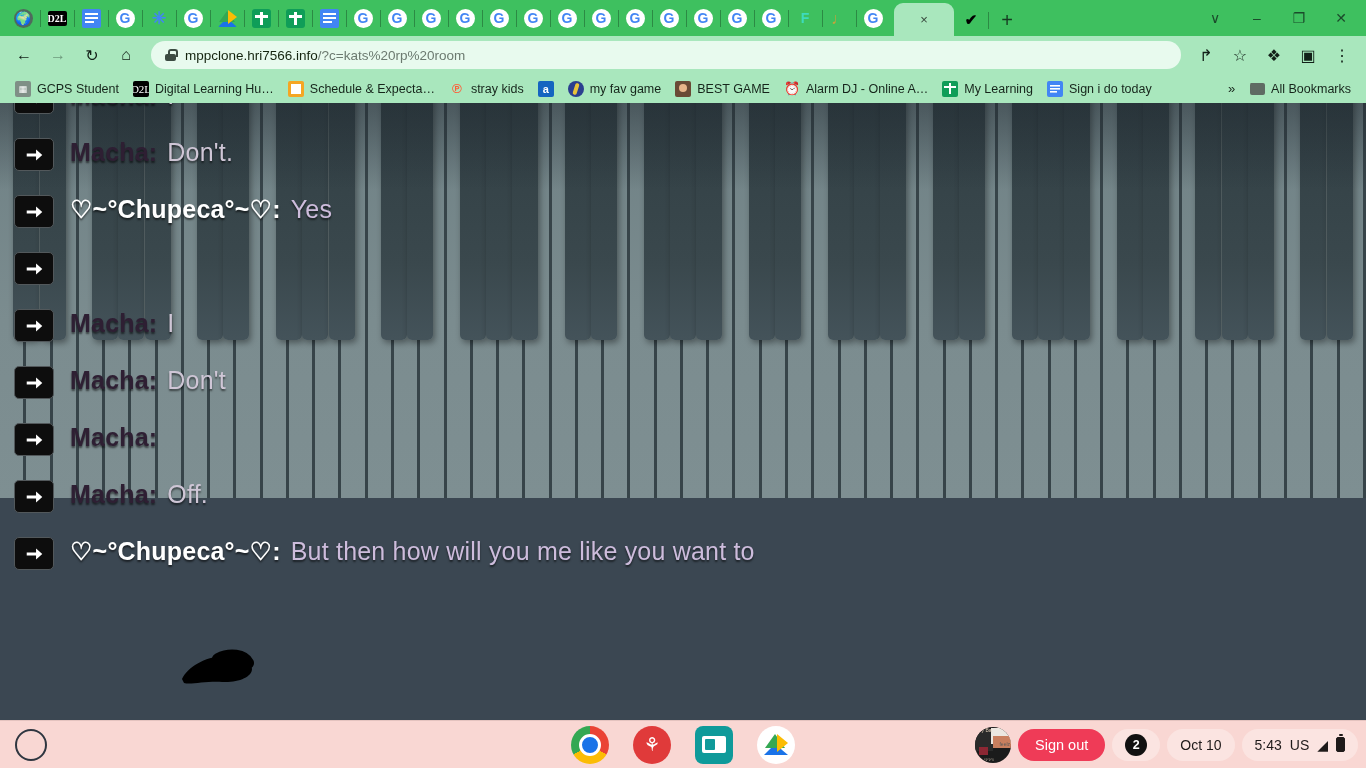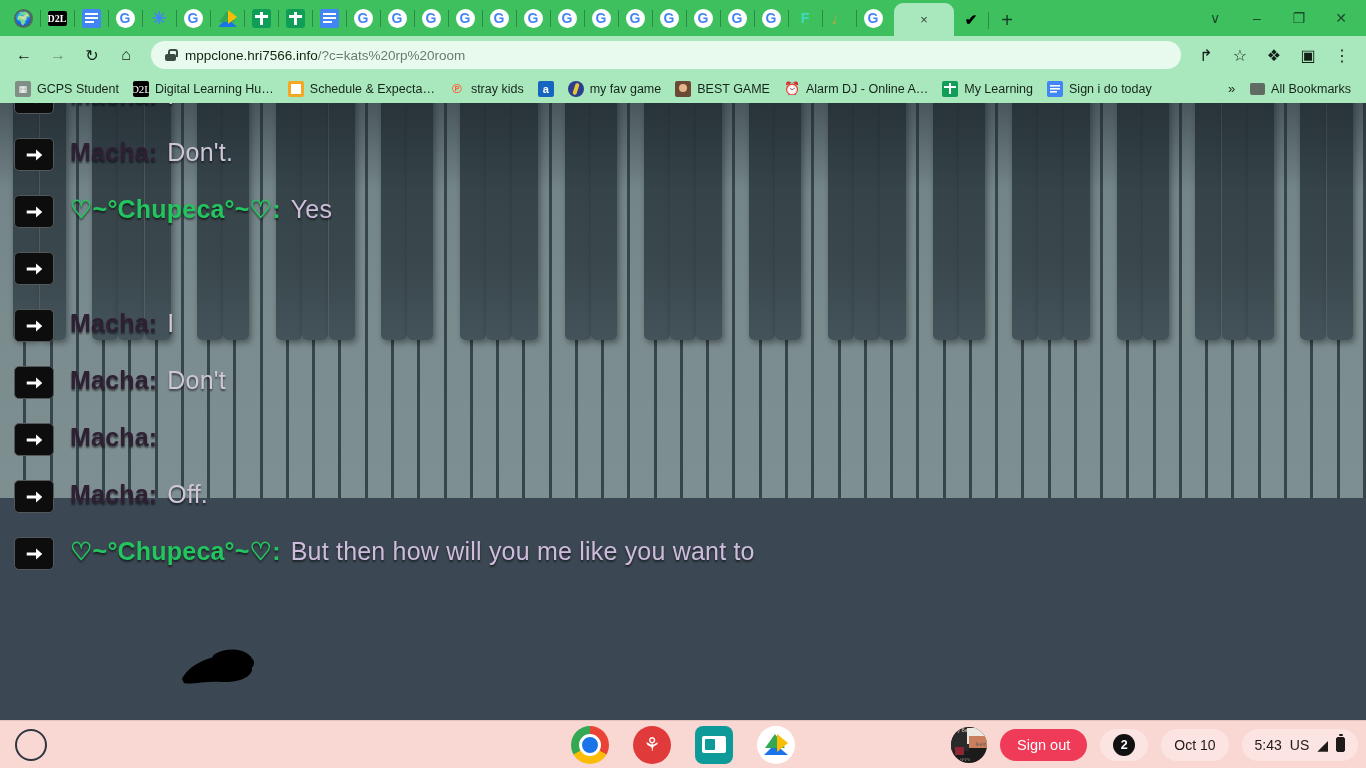--- a/index.html
+++ b/index.html
@@ -141,21 +141,21 @@
   .msg { display:flex; align-items:flex-start; gap:16px; padding-left:14px; height:57px; }
   .arrowbtn {
     width:40px; height:33px; background:#0d0d0d; border:1px solid #52585b;
     border-radius:5px; display:flex; align-items:center; justify-content:center; flex:none;
   }
   .arrowbtn svg { width:19px; height:14px; fill:#fff; }
   .mtext { font-size:25px; white-space:nowrap; letter-spacing:.2px;
            text-shadow:0 2px 2px rgba(0,0,0,.55); }
   .nick { font-weight:700; }
   .nick-macha { color:#2e1f33; }
-  .nick-chup  { color:#22c55e; }
+  .nick-chup  { color:#ffffff; }
   .body-macha { color:#cfc6d6; font-weight:400; }
   .body-chup  { color:#cdbcdc; font-weight:400; }
   .sep { display:inline-block; width:10px; }
 
   .scribble { position:absolute; pointer-events:none; }
 
   
   .shelf {
     position:absolute; left:0; bottom:0; width:1366px; height:48px; background:#f9d7d3;
     display:flex; align-items:center; padding:0 8px; border-top:1px solid #e4c3bf;
@@ -177,21 +177,21 @@
      background:#fff;border-radius:2px;}
   .app-teal::before{content:"";position:absolute;z-index:2;left:10px;top:13px;width:10px;height:11px;
      background:#0f9a9a;border-radius:1px;}
   .app-drive { background:#fff; }
   .app-drive .dv { position:relative; width:24px; height:21px; }
   .app-drive i{position:absolute;display:block;}
   .app-drive .d1{left:0;bottom:0;width:0;height:0;border-left:11px solid transparent;border-right:13px solid transparent;border-bottom:11px solid #1a73e8;}
   .app-drive .d2{left:1px;top:0;width:0;height:0;border-left:10px solid transparent;border-right:10px solid transparent;border-bottom:14px solid #34a853;}
   .app-drive .d3{right:0;bottom:3px;width:0;height:0;border-top:9px solid transparent;border-bottom:9px solid transparent;border-left:11px solid #fbbc04;}
 
-  .tray { margin-left:auto; display:flex; align-items:center; gap:13px;justify-content:center; }
+  .tray { margin-left:auto; display:flex; align-items:center; gap:7px;justify-content:center; }
   .avatar { width:36px;height:36px;border-radius:50%;overflow:hidden;position:relative;
             background:#1b1b1b; }
   .avatar .a1{position:absolute;left:0;top:2px;width:18px;height:22px;background:#2a2a2a;}
   .avatar .a2{position:absolute;right:0;top:1px;width:20px;height:16px;background:#ece7e0;}
   .avatar .a3{position:absolute;right:0;top:9px;width:18px;height:12px;background:#c97f5e;}
   .avatar .a4{position:absolute;left:4px;bottom:8px;width:9px;height:8px;background:#8c2733;}
   .avatar .at{position:absolute;left:1px;top:1px;font-size:5px;color:#d8c6b0;line-height:1;}
   .avatar .at2{position:absolute;right:1px;top:15px;font-size:5px;color:#5b5b5b;line-height:1;}
   .avatar .at3{position:absolute;left:9px;bottom:1px;font-size:5px;color:#cbbfae;line-height:1;}
   .signout { background:#ef3b57; color:#fff; border-radius:17px; height:32px;

